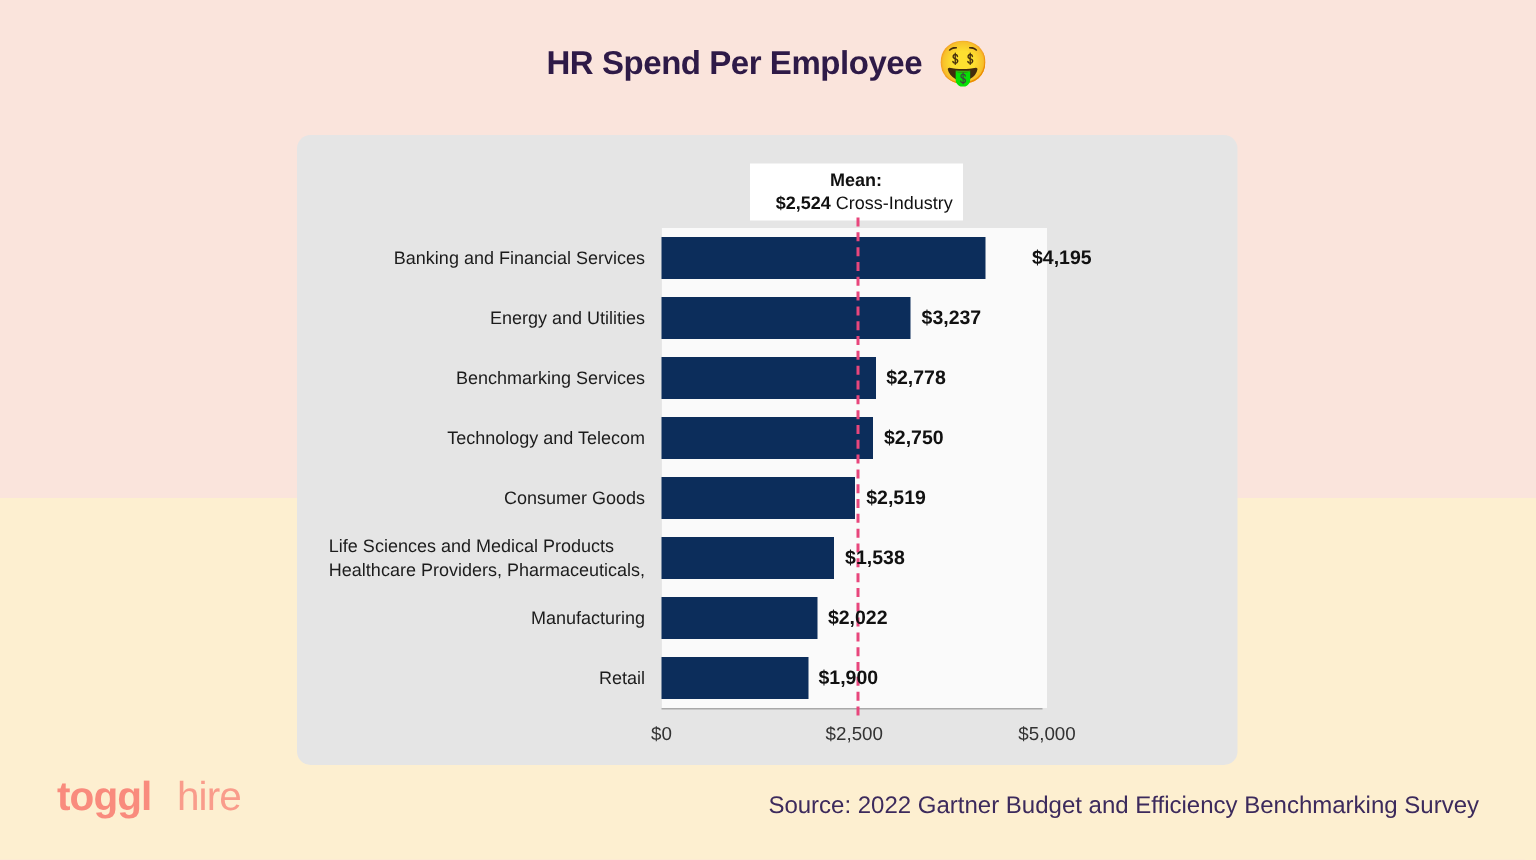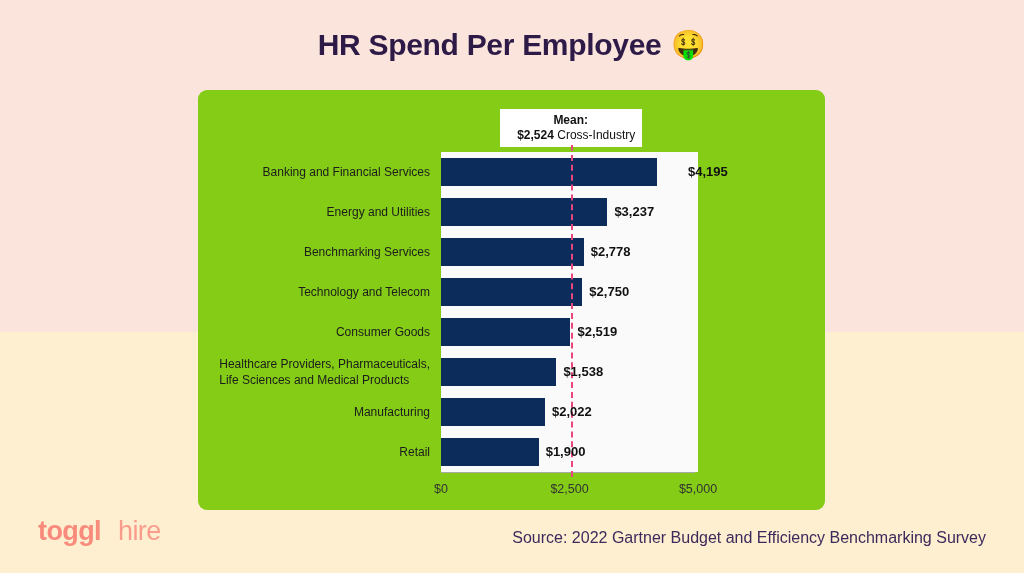--- a/index.html
+++ b/index.html
@@ -18,29 +18,29 @@
     position:absolute; left:0; top:332px; width:1024px; height:241px;
     background:#FDEFD0;
   }
 
   
   #title-row {
     position:absolute; left:0; top:28px; width:1024px;
     display:flex; align-items:center; justify-content:center; gap:10px;
   }
   #title-text {
-    font-size:30px; font-weight:bold; color:#2E1A47;
+    font-size:22px; font-weight:bold; color:#2E1A47;
     letter-spacing:-0.3px; white-space:nowrap;
   }
   #title-emoji { font-size:28px; line-height:1; }
 
   
   #chart-panel {
     position:absolute; left:198px; top:90px; width:627px; height:420px;
-    background:#84cc16; border-radius:9px;
+    background:#e5e5e5; border-radius:9px;
   }
 
   
   #mean-callout {
     position:absolute; left:300px; top:19px; width:142px; height:38px;
     background:#FFFFFF;
     display:flex; flex-direction:column; align-items:center; justify-content:center;
     line-height:1.25;
   }
   #mean-callout .l1 { font-size:12px; font-weight:bold; color:#111; }
@@ -132,22 +132,22 @@
       <div class="cat-label" style="top: 91.9px;">
         <div>Benchmarking Services</div>
       </div>
       <div class="cat-label" style="top: 131.9px;">
         <div>Technology and Telecom</div>
       </div>
       <div class="cat-label" style="top: 171.9px;">
         <div>Consumer Goods</div>
       </div>
       <div class="cat-label" style="top: 203.8px;">
+        <div>Life Sciences and Medical Products</div>
         <div>Healthcare Providers, Pharmaceuticals,</div>
-        <div>Life Sciences and Medical Products</div>
       </div>
       <div class="cat-label" style="top: 251.9px;">
         <div>Manufacturing</div>
       </div>
       <div class="cat-label" style="top: 291.9px;">
         <div>Retail</div>
       </div>
     </div>
 
   <div id="y-axis-line"></div>

